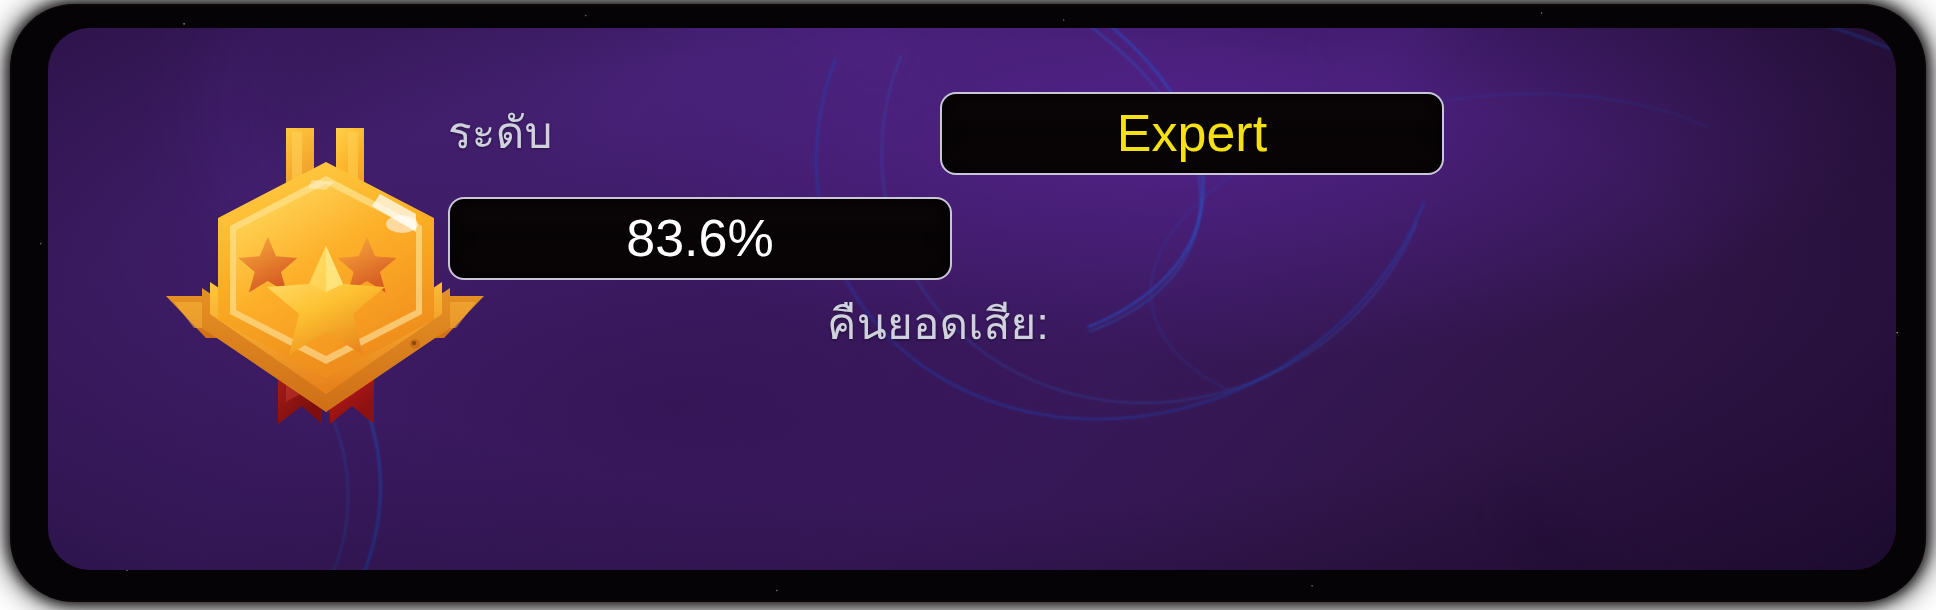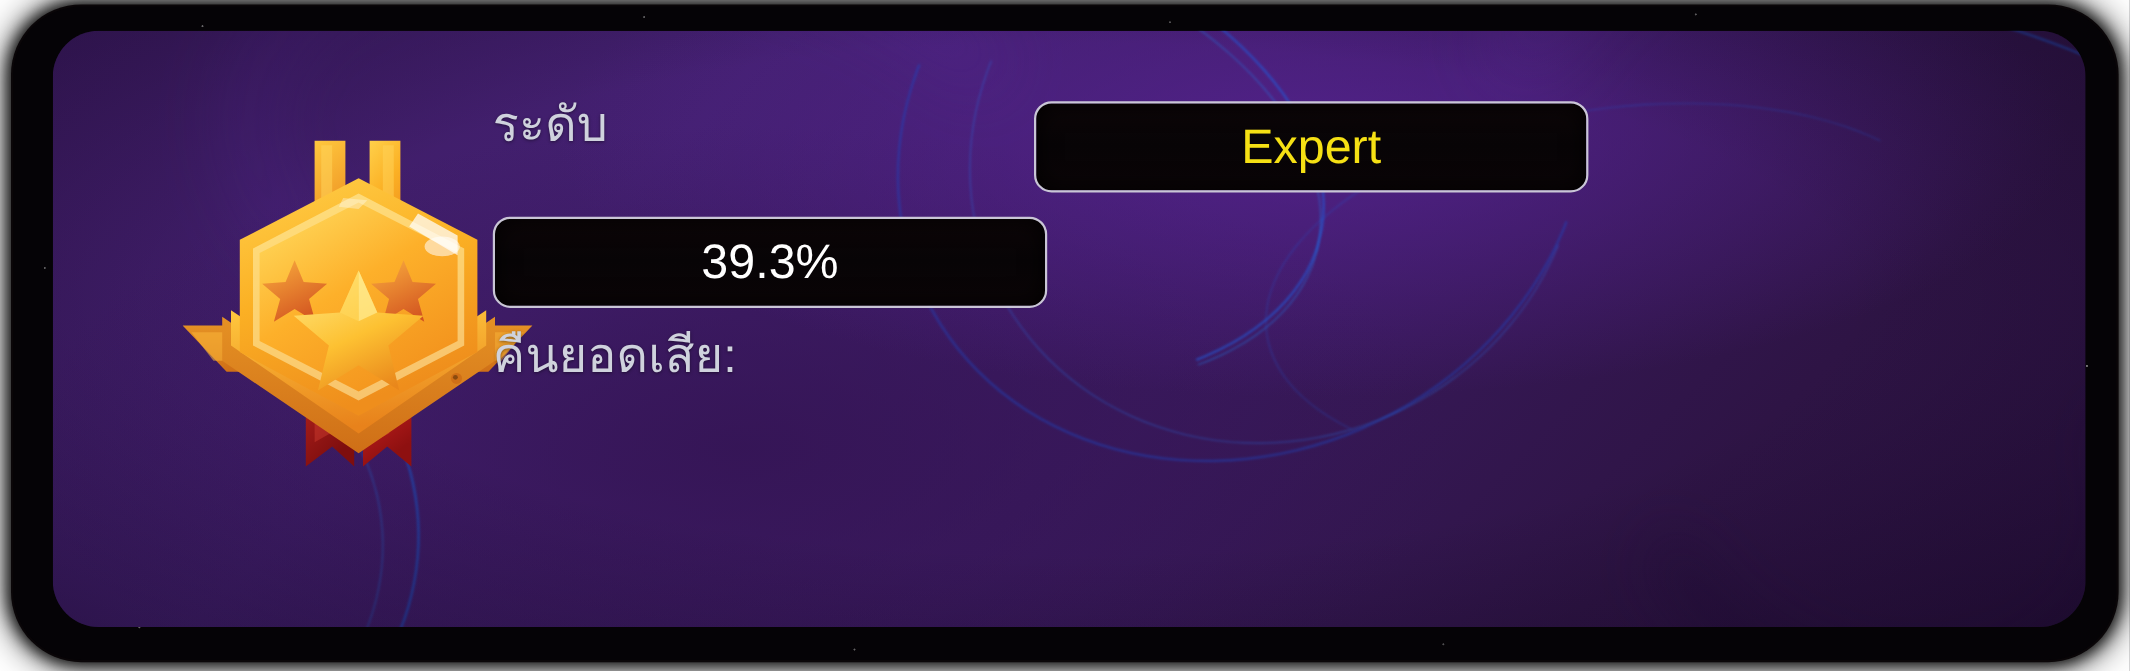--- a/index.html
+++ b/index.html
@@ -164,21 +164,21 @@
     top: 64px;
     width: 1250px;
     height: 420px;
   }
   .stat-row {
     position: absolute;
     left: 0;
     width: 100%;
     height: 82px;
     display: flex;
-    align-items: flex-start;
+    align-items: center;
   }
   .stat-label {
     width: 492px;
     flex: 0 0 492px;
     color: #cfd2dd;
     font-size: 44px;
     line-height: 1;
     letter-spacing: 0.2px;
     white-space: nowrap;
     text-shadow: 0 1px 3px rgba(0,0,0,0.45);
@@ -190,21 +190,21 @@
     border-radius: 16px;
     border: 2px solid #c9c6d6;
     background: linear-gradient(180deg, #0d0608 0%, #070406 48%, #0b0507 100%);
     box-shadow: inset 0 0 22px rgba(0,0,0,0.9);
     display: flex;
     align-items: center;
     justify-content: center;
     overflow: hidden;
   }
   .stat-value {
-    font-size: 44px;
+    font-size: 52px;
     line-height: 1;
     color: #ffffff;
     white-space: nowrap;
   }
   .stat-value.accent {
     color: #f5e014;
   }
 </style>
 </head>
 <body>
@@ -322,21 +322,21 @@
 
       <div class="stat-row" style="top:0px;">
         <div class="stat-label">ระดับ</div>
         <div class="stat-value-box">
           <span class="stat-value accent">Expert</span>
         </div>
       </div>
 
       <div class="stat-row" style="top:105px;">
         <div class="stat-value-box">
-          <span class="stat-value">39.3%</span>
+          <span class="stat-value">83.6%</span>
         </div>
       </div>
 
       <div class="stat-row" style="top:210px;flex-direction:column;">
         <div class="stat-label">คืนยอดเสีย:</div>
       </div>
 
       <div class="stat-row" style="top:315px;">
       </div>
 

